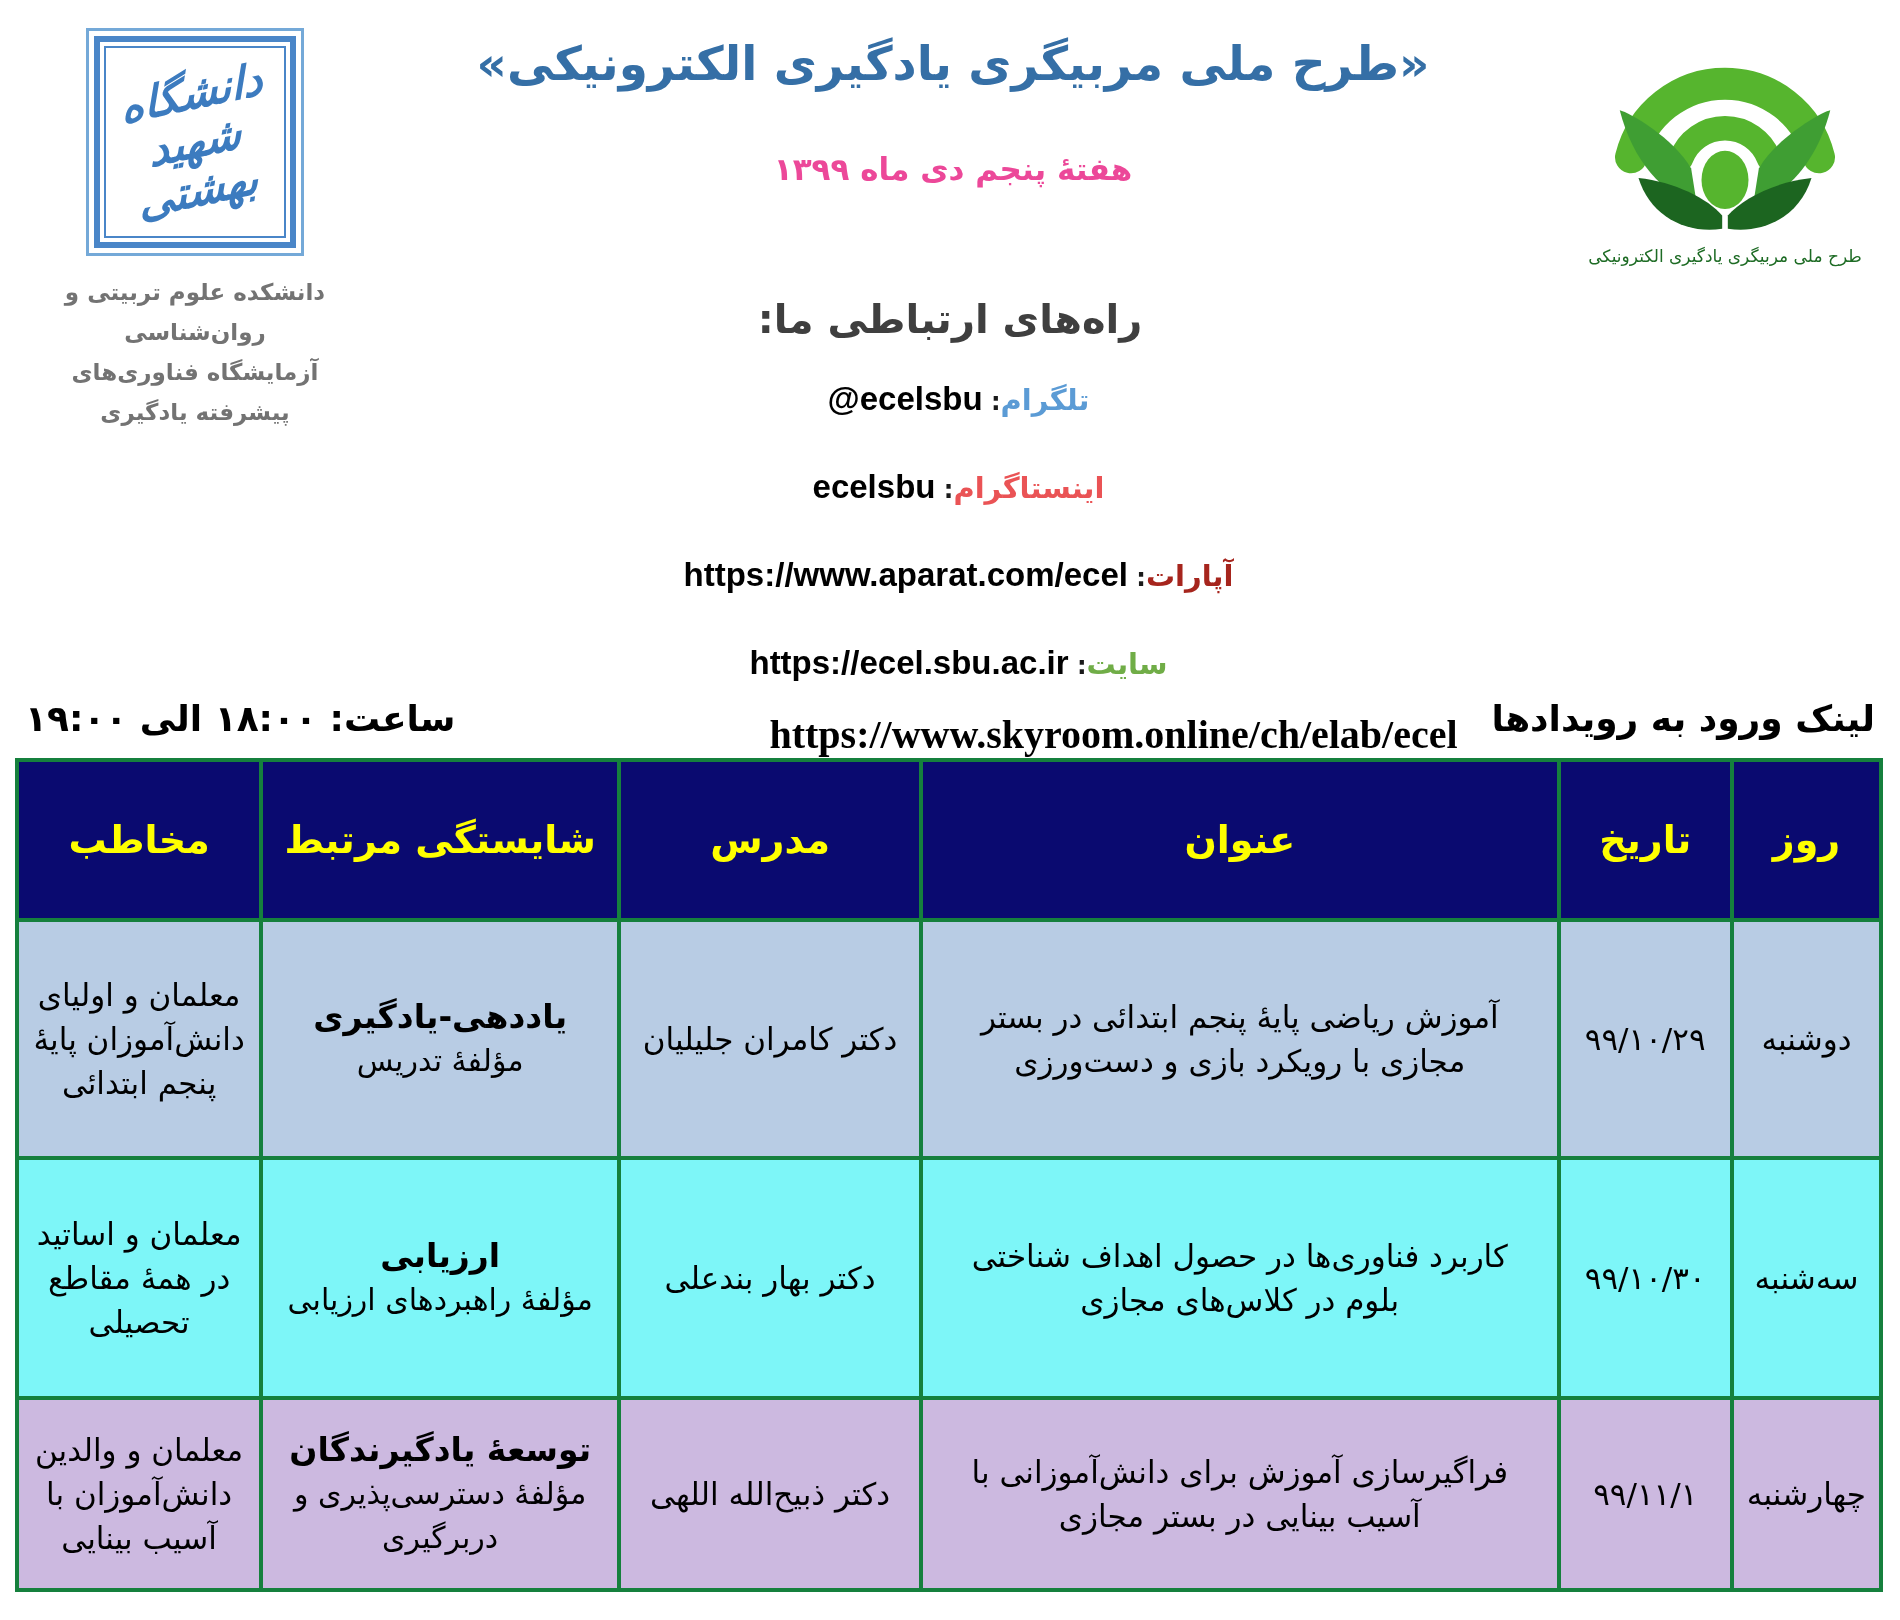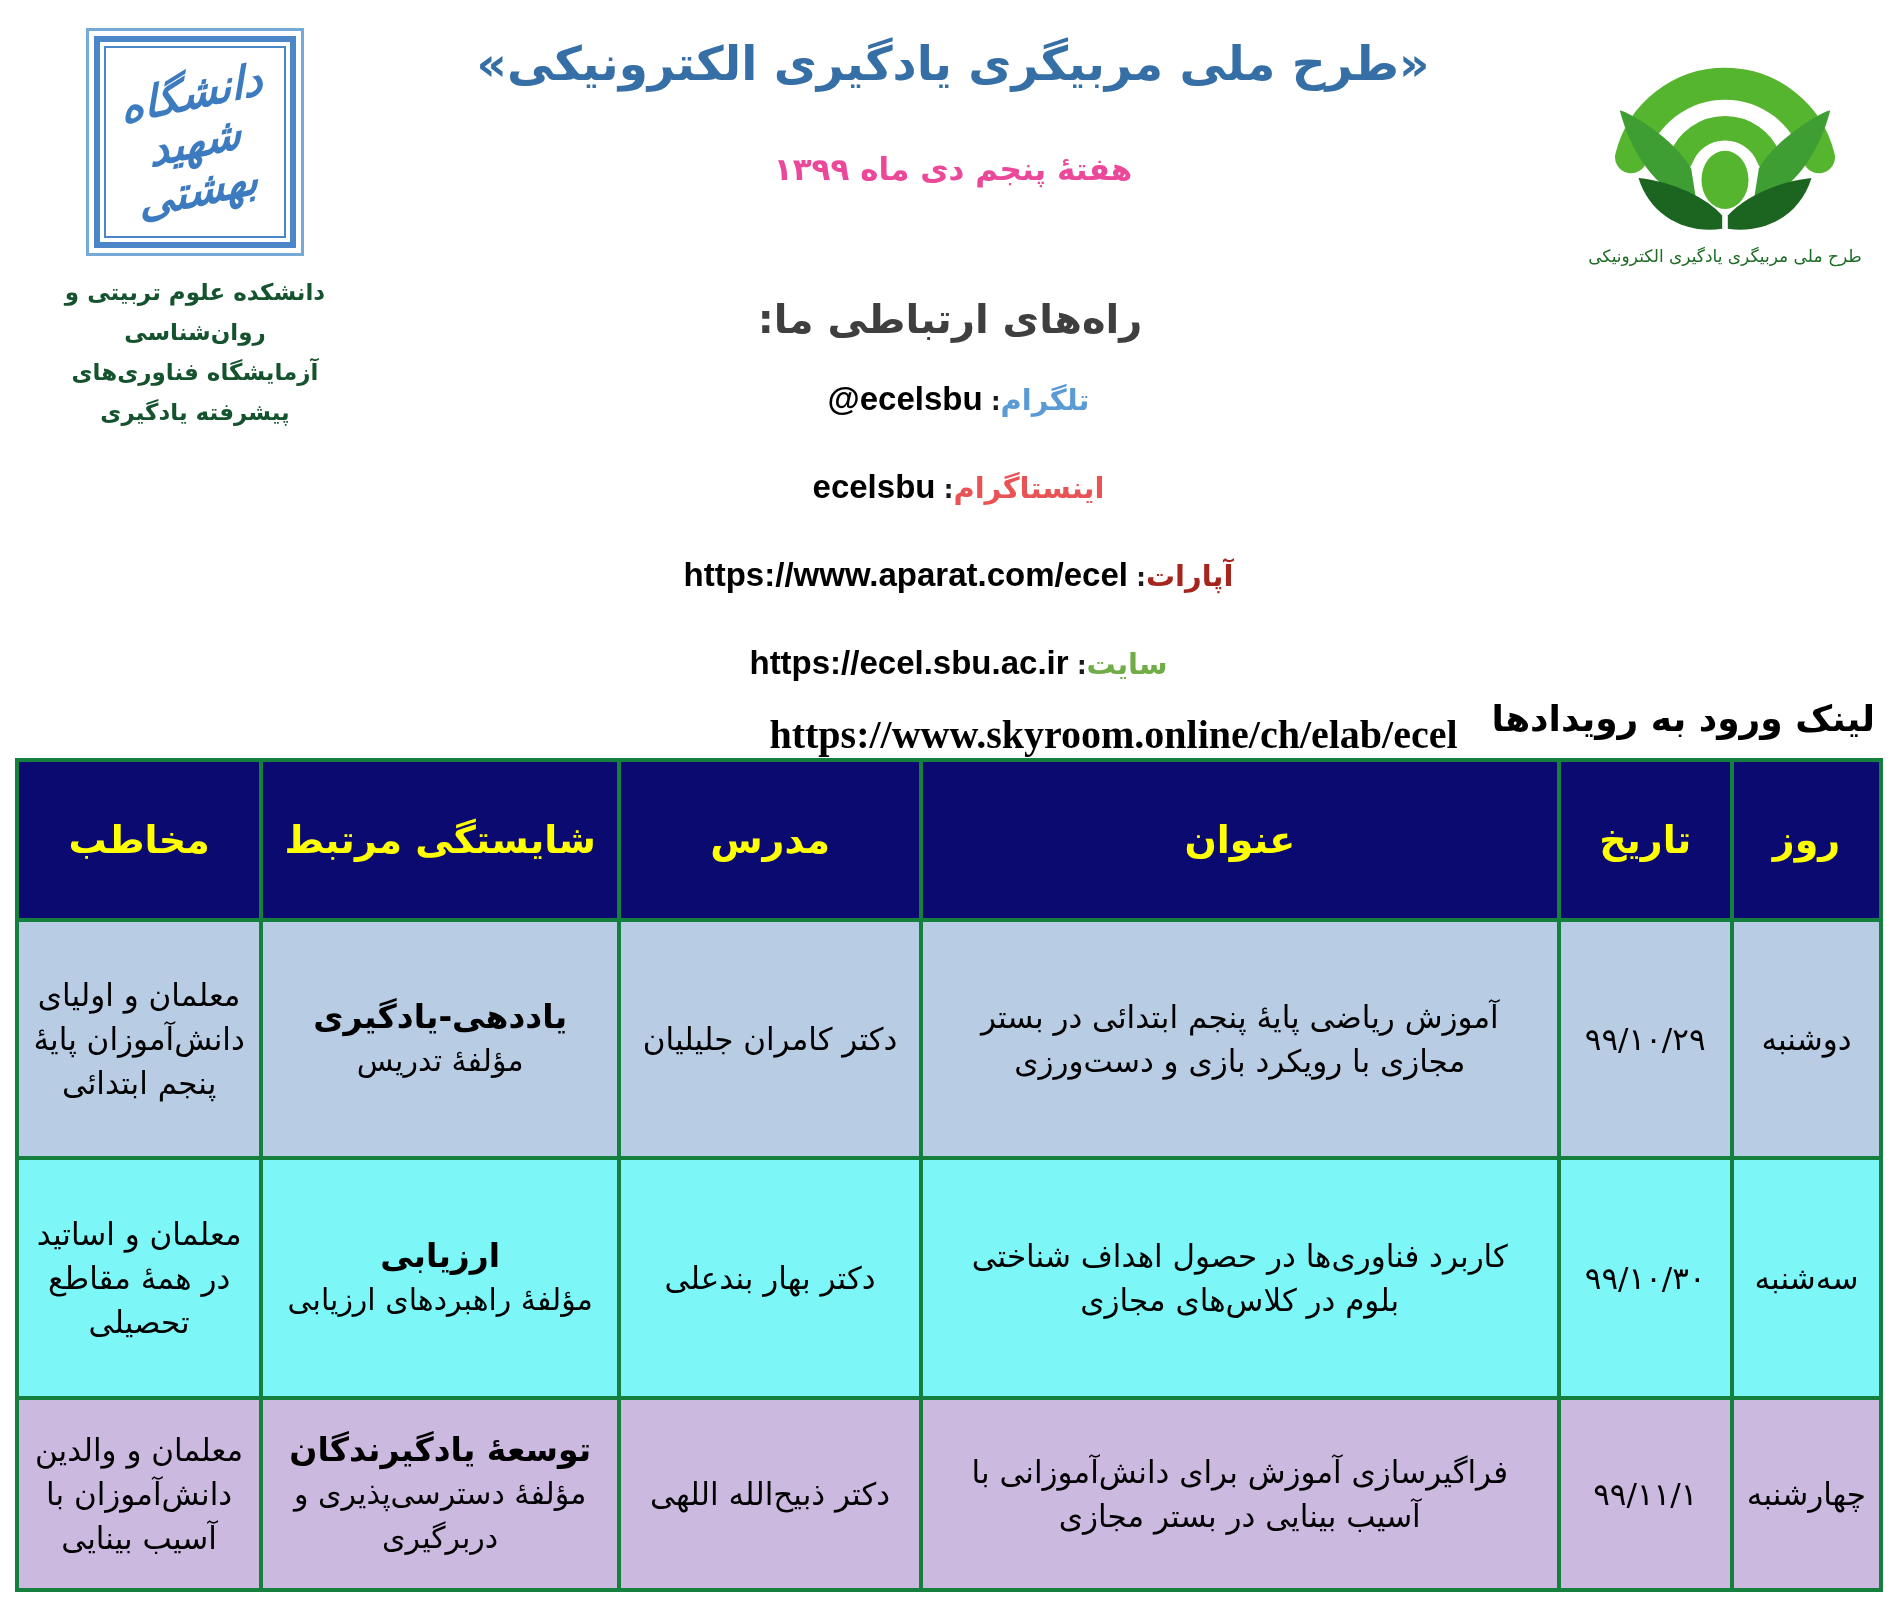--- a/index.html
+++ b/index.html
@@ -9,21 +9,21 @@
 
   
   .sbu-block { left:30px; top:28px; width:330px; text-align:center; }
   .sbu-logo { width:218px; height:228px; margin:0 auto;
               border:3px solid #74a9d8; padding:5px; background:#ffffff; }
   .sbu-logo-inner { width:100%; height:100%; border:6px solid #4a86c8; outline:2px solid #4a86c8;
               outline-offset:-12px; display:flex; align-items:center; justify-content:center; }
   .sbu-callig { color:#3c7bbf; font-weight:bold; font-style:italic;
               font-size:44px; line-height:48px; transform:rotate(-12deg) skewX(-8deg);
               text-align:center; }
-  .faculty-lines { margin-top:16px; color:#14532d; font-weight:bold; font-size:23px;
+  .faculty-lines { margin-top:16px; color:#737373; font-weight:bold; font-size:23px;
               line-height:40px; direction:rtl; }
 
   .title-block { left:6px; right:0; top:36px; text-align:center; direction:rtl; }
   .main-title { font-size:47px; font-weight:bold; color:#356fa6; }
   .sub-title  { margin-top:60px; font-size:31px; font-weight:bold; color:#356fa6; }
 
   .green-block { right:25px; top:18px; width:300px; text-align:center; }
   .green-logo-svg { width:282px; height:226px; display:block; margin:0 auto; }
   .green-caption { margin-top:2px; font-size:17px; font-weight:normal; color:#1d6b24; direction:rtl; }
 
@@ -114,20 +114,21 @@
     <span class="contact-label" style="color: rgb(112, 173, 71);">سایت</span><span class="contact-colon">: </span>
     <span class="contact-value" dir="ltr">https://ecel.sbu.ac.ir</span>
   </div>
 </div>
 
 <div class="abs events-bar">
   <div class="events-link-group">
     <span class="events-link-label">لینک ورود به رویدادها</span>
     <span class="events-link-url">https://www.skyroom.online/ch/elab/ecel</span>
   </div>
+  <span class="events-time">ساعت: ۱۸:۰۰ الی ۱۹:۰۰</span>
 </div>
 
 <div class="abs schedule-wrap">
   <table class="schedule">
     <colgroup>
       <col style="width:8.0%">
         <col style="width:9.3%">
         <col style="width:34.2%">
       <col style="width:16.2%">
         <col style="width:19.2%">

